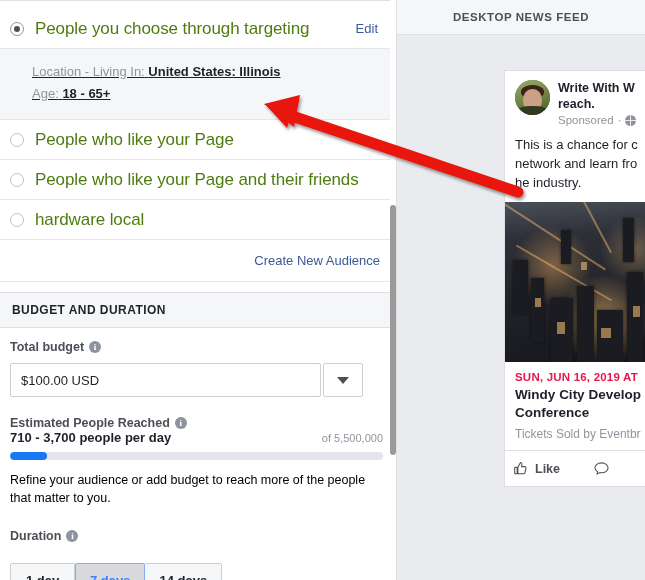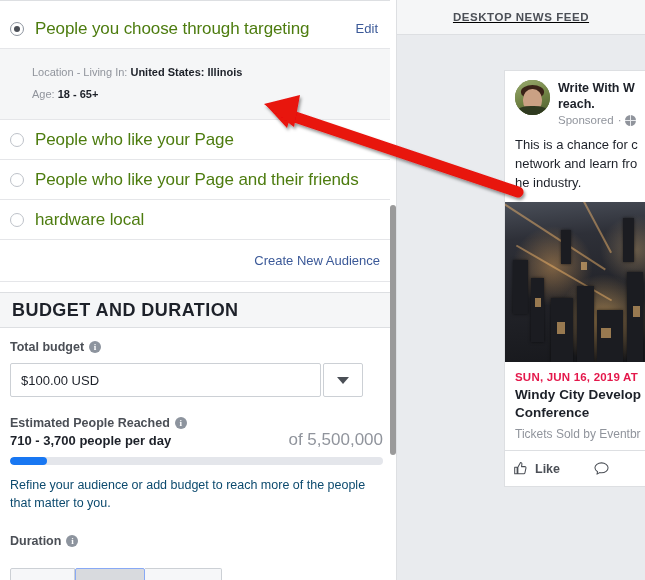--- a/index.html
+++ b/index.html
@@ -56,21 +56,21 @@
   }
 
   
   .target-summary {
     width: 390px;
     background: #f5f6f7;
     border-bottom: 1px solid #e5e6e9;
     padding: 12px 14px 14px 32px;
   }
   .target-line {
-    font-size: 11px; color: #1d2129; line-height: 22px; white-space: nowrap;
+    font-size: 13px; color: #1d2129; line-height: 22px; white-space: nowrap; text-decoration: underline;
   }
   .target-line .k { color: #90949c; }
   .target-line .v { color: #1d2129; font-weight: 600; }
 
   .create-row {
     width: 390px; height: 42px;
     display: flex; align-items: center; justify-content: flex-end;
     padding-right: 10px;
     border-bottom: 1px solid #e5e6e9;
     padding-left: 24px;
@@ -80,21 +80,21 @@
   
   .section-head {
     width: 390px; height: 36px;
     background: #f5f6f7;
     border-top: 1px solid #dddfe2;
     border-bottom: 1px solid #dddfe2;
     display: flex; align-items: center;
     padding-left: 12px;
   }
   .section-head-text {
-    font-size: 18px; font-weight: bold; color: #1d2129;
+    font-size: 12px; font-weight: bold; color: #1d2129;
     letter-spacing: 0.45px;
     text-align: center;
   }
 
   
   .form-area { padding: 12px 10px 0 10px; width: 390px; }
   .field-label {
     font-size: 12.5px; color: #4b4f56; font-weight: bold;
     display: flex; align-items: center; gap: 5px;
     margin-bottom: 9px;
@@ -132,32 +132,32 @@
   .est-label {
     font-size: 12.5px; color: #4b4f56; font-weight: bold;
     display: flex; align-items: center; gap: 5px;
     margin-top: 19px;
   }
   .est-row {
     display: flex; align-items: baseline; justify-content: space-between;
     margin-top: 0;
   }
   .est-value { font-size: 13px; font-weight: bold; color: #1d2129; }
-  .est-total { font-size: 17px; color: #90949c; }
+  .est-total { font-size: 11px; color: #90949c; }
 
   .bar-track {
     margin-top: 7px;
     width: 373px; height: 8px; border-radius: 4px; background: #e4e6eb;
     overflow: hidden;
   }
   .bar-fill { height: 8px; border-radius: 4px; background: #1877f2; }
 
   .refine-text {
     margin-top: 11px;
-    font-size: 12.5px; color: #0c4a6e; line-height: 18px;
+    font-size: 12.5px; color: #000000; line-height: 18px;
     width: 360px;
   }
 
   .dur-label {
     font-size: 12.5px; color: #4b4f56; font-weight: bold;
     display: flex; align-items: center; gap: 5px;
     margin-top: 22px; margin-bottom: 20px;
   }
   .dur-group { display: flex; }
   .dur-btn {
@@ -200,21 +200,21 @@
   .right-panel {
     position: absolute; left: 397px; top: 0;
     width: 248px; height: 580px;
     background: #e9ebee;
     overflow: hidden;
   }
   .preview-header {
     height: 35px; width: 248px;
     background: #f5f6f7;
     border-bottom: 1px solid #dddfe2;
-    display: flex; align-items: center; justify-content: center; text-decoration: underline;
+    display: flex; align-items: center; justify-content: center;
   }
   .preview-title {
     font-size: 11.5px; font-weight: bold; color: #4b4f56;
     letter-spacing: 0.55px;
   }
 
   .ad-card {
     position: absolute; left: 107px; top: 70px;
     width: 160px; 
     background: #ffffff;

